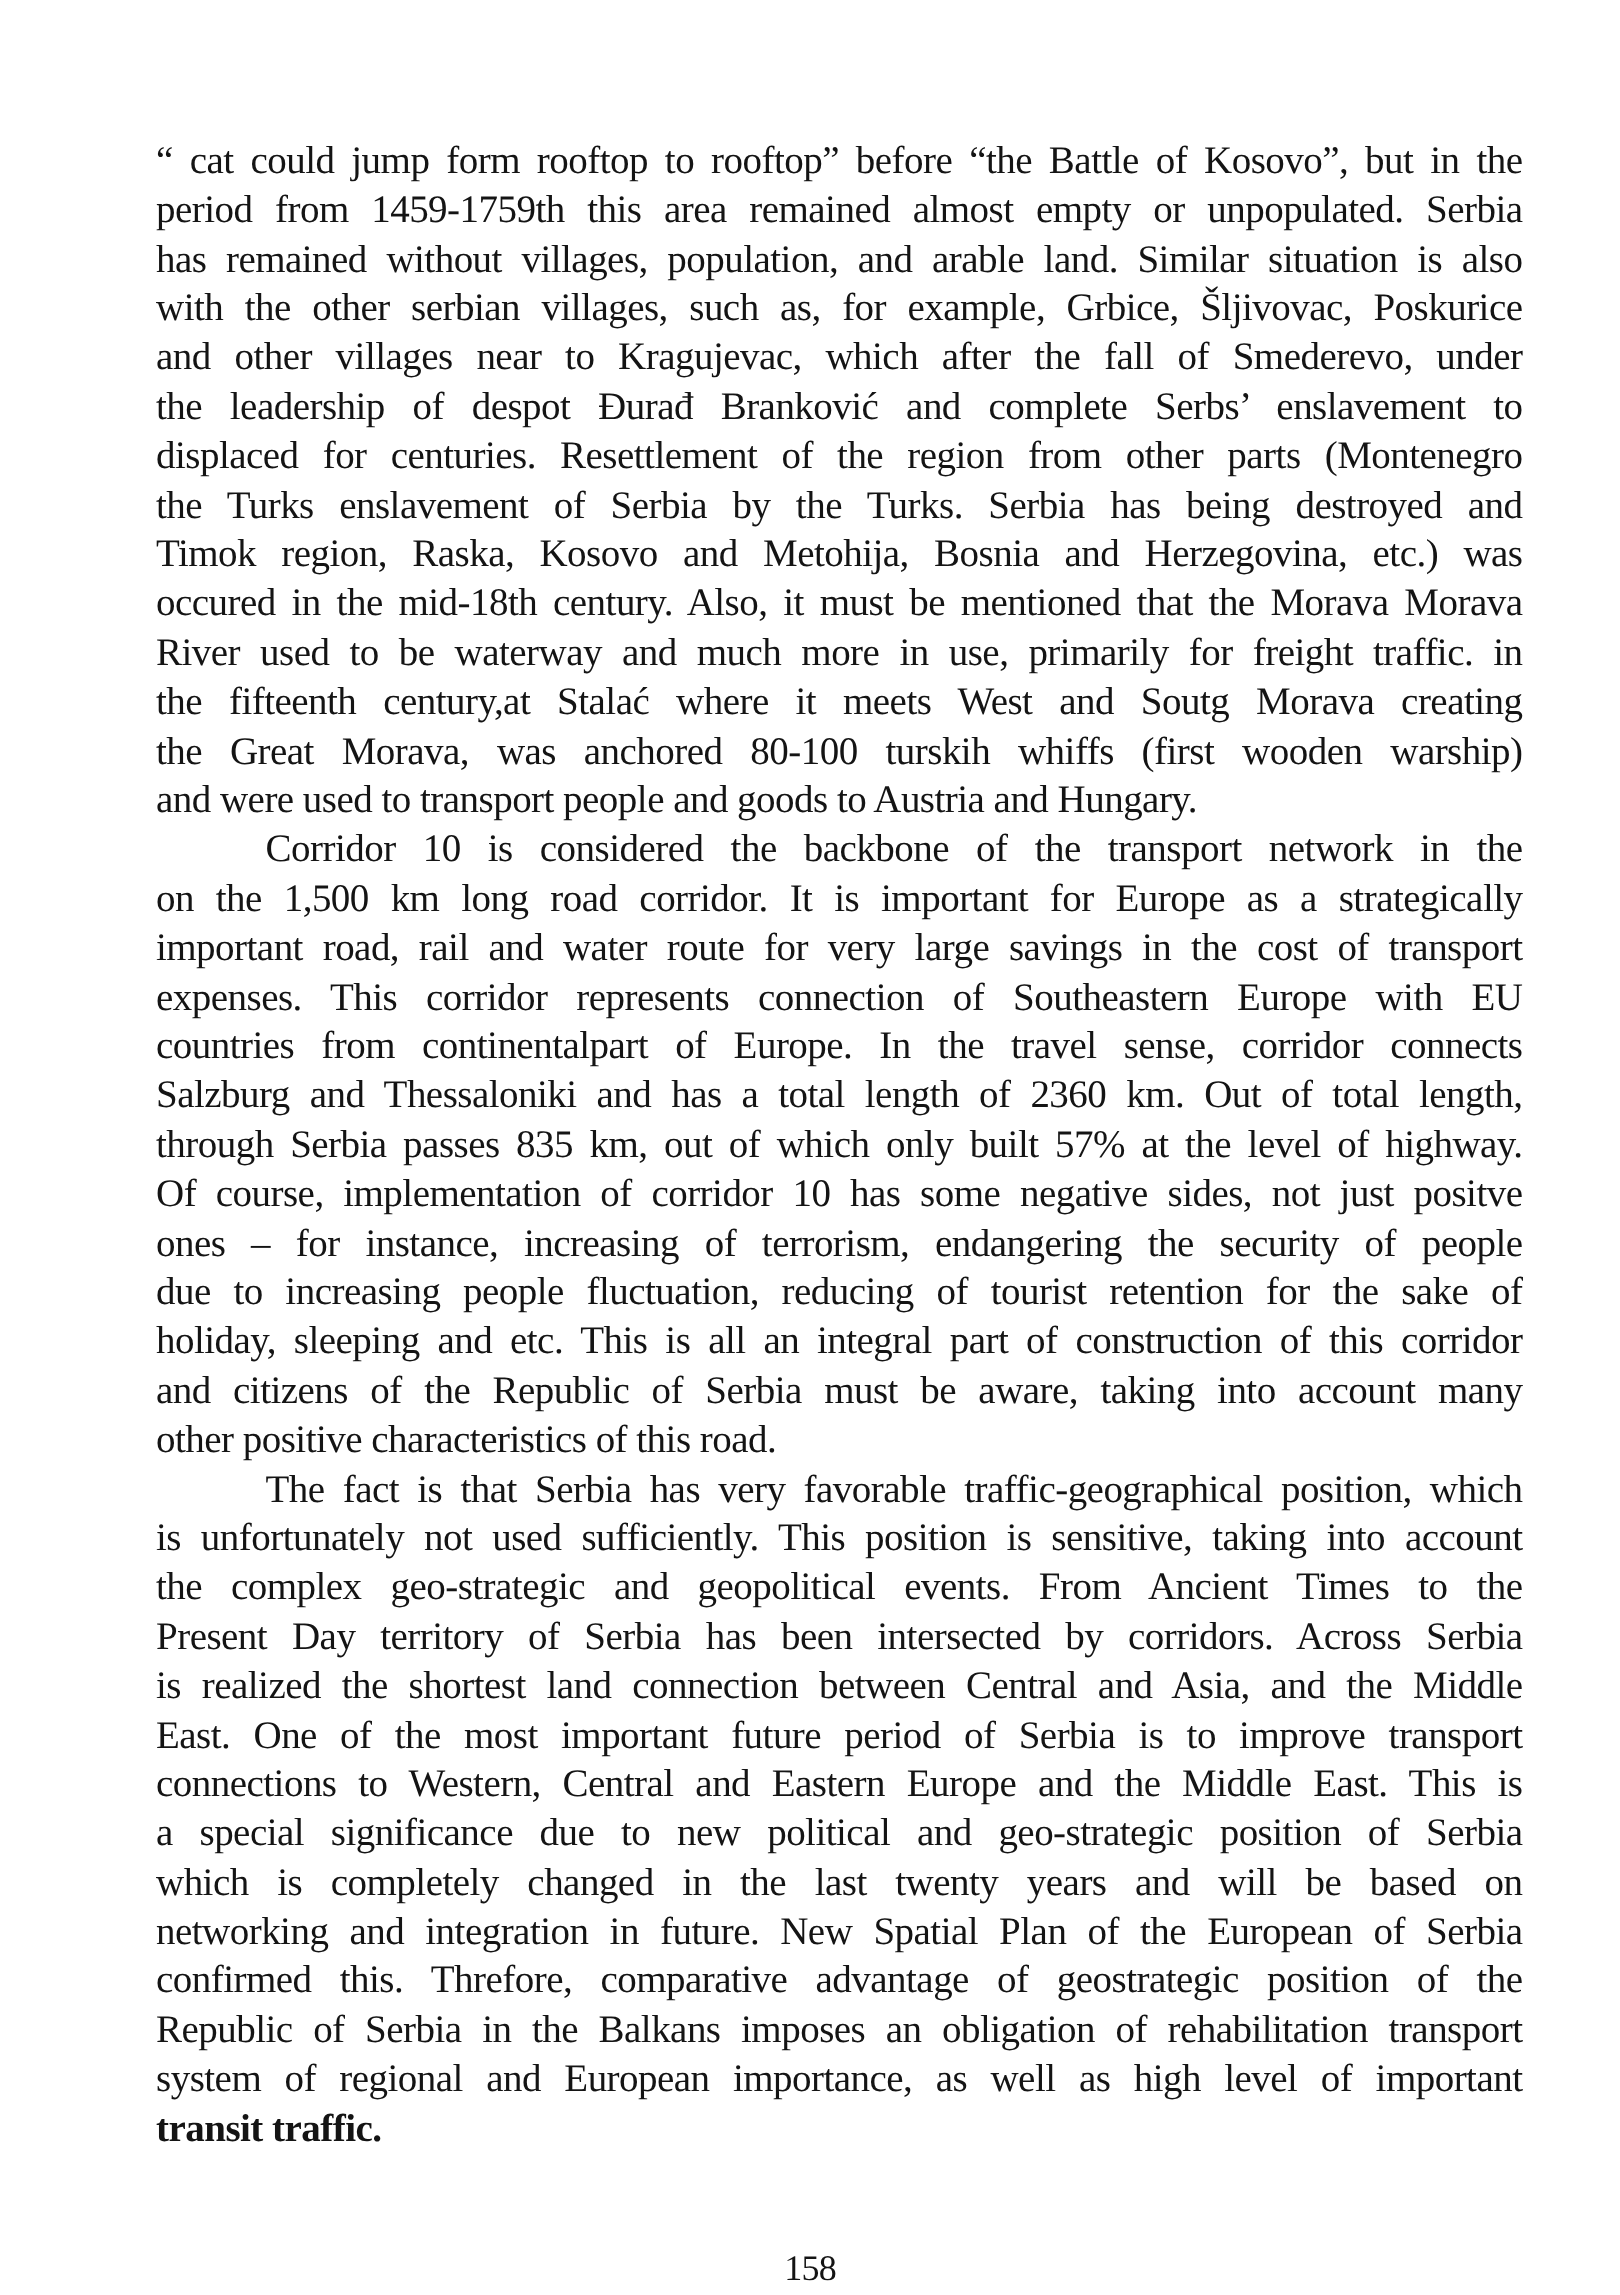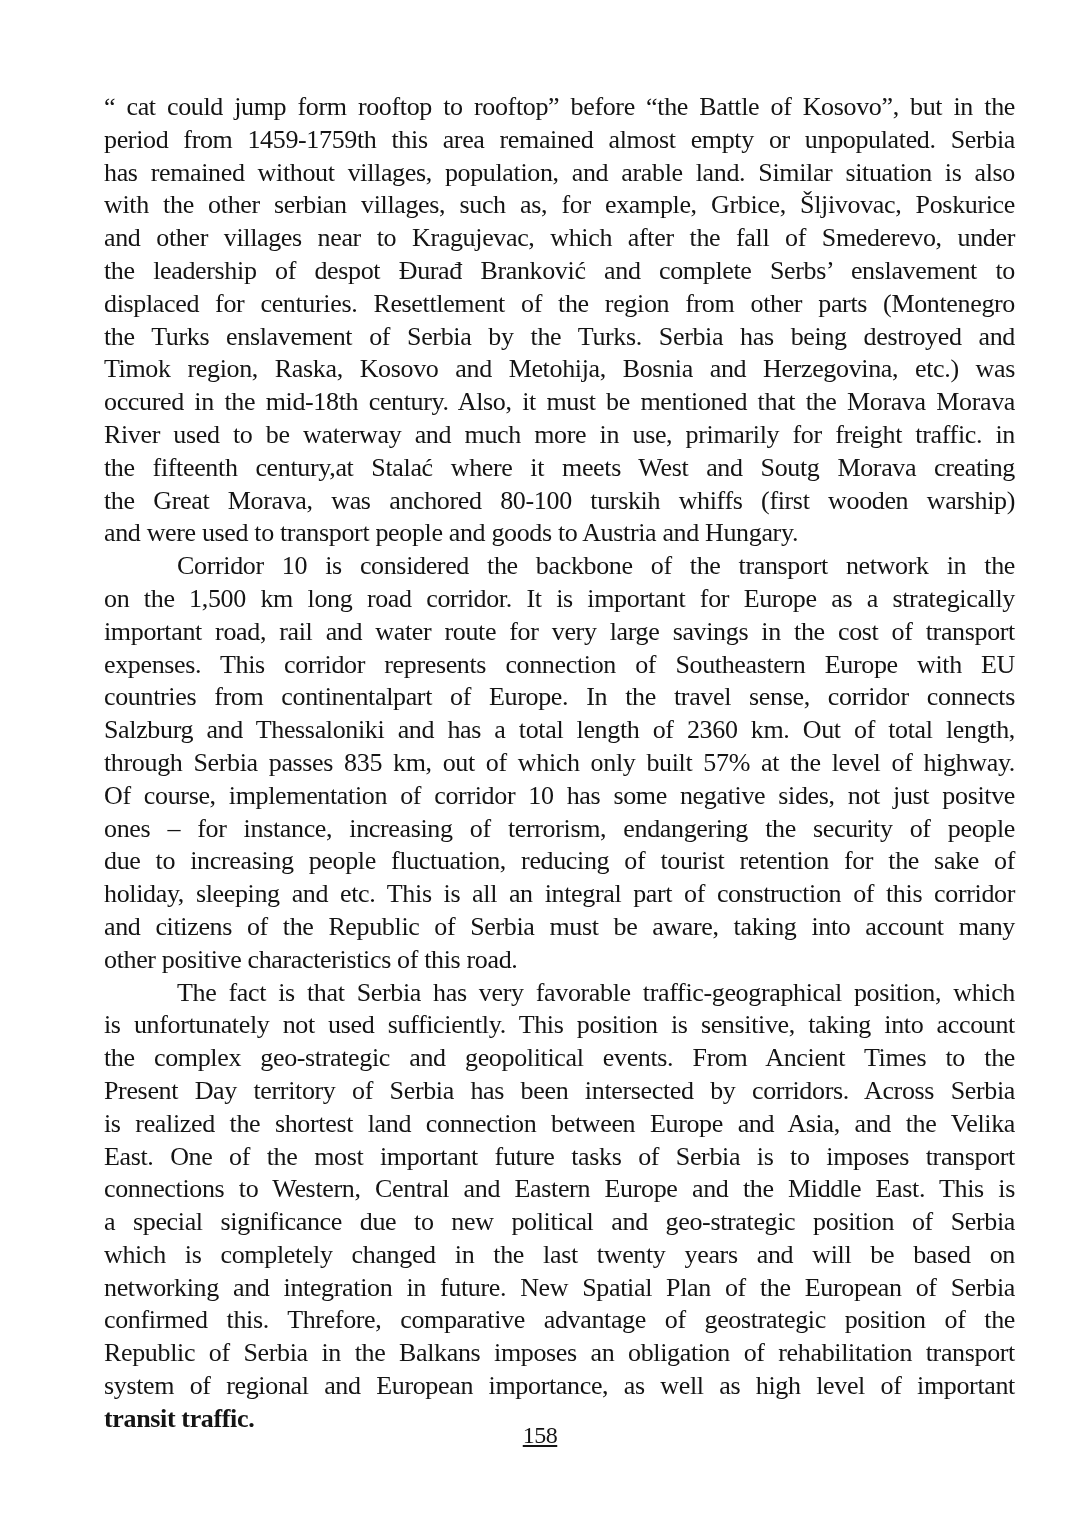--- a/index.html
+++ b/index.html
@@ -44,26 +44,25 @@
     .line.last {
       text-align-last: left;
     }
     .line.indent {
       padding-left: 73px;
     }
     .page-number {
       position: absolute;
       left: 0;
       width: 1080px;
-      top: 1420px;
+      top: 1498px;
       text-align: center;
       font-size: 24px;
       line-height: 30px;
       letter-spacing: -0.5px;
-      text-decoration: underline;
     }
   </style>
 </head>
 <body>
 
 <div class="page">
   <div class="text-block">
 
     <div>
       <div class="line">“ cat could jump form rooftop to rooftop” before “the Battle of Kosovo”, but in the</div>
@@ -96,22 +95,22 @@
       <div class="line">holiday, sleeping and etc. This is all an integral part of construction of this corridor</div>
       <div class="line">and citizens of the Republic of Serbia must be aware, taking into account many</div>
       <div class="line last" style="text-align-last: left;">other positive characteristics of this road.</div>
     </div>
 
     <div>
       <div class="line indent">The fact is that Serbia has very favorable traffic-geographical position, which</div>
       <div class="line">is unfortunately not used sufficiently. This position is sensitive, taking into account</div>
       <div class="line">the complex geo-strategic and geopolitical events. From Ancient Times to the</div>
       <div class="line">Present Day territory of Serbia has been intersected by corridors. Across Serbia</div>
-      <div class="line">is realized the shortest land connection between Europe and Asia, and the Velika</div>
-      <div class="line">East. One of the most important future tasks of Serbia is to imposes transport</div>
+      <div class="line">is realized the shortest land connection between Central and Asia, and the Middle</div>
+      <div class="line">East. One of the most important future period of Serbia is to improve transport</div>
       <div class="line">connections to Western, Central and Eastern Europe and the Middle East. This is</div>
       <div class="line">a special significance due to new political and geo-strategic position of Serbia</div>
       <div class="line">which is completely changed in the last twenty years and will be based on</div>
       <div class="line">networking and integration in future.  New Spatial Plan of the European of Serbia</div>
       <div class="line">confirmed this. Threfore, comparative advantage of geostrategic position of the</div>
       <div class="line">Republic of Serbia in the Balkans imposes an obligation of rehabilitation transport</div>
       <div class="line">system of regional and European importance, as well as high level of important</div>
       <div class="line last" style="text-align-last: left; font-weight: bold;">transit traffic.</div>
     </div>
 

